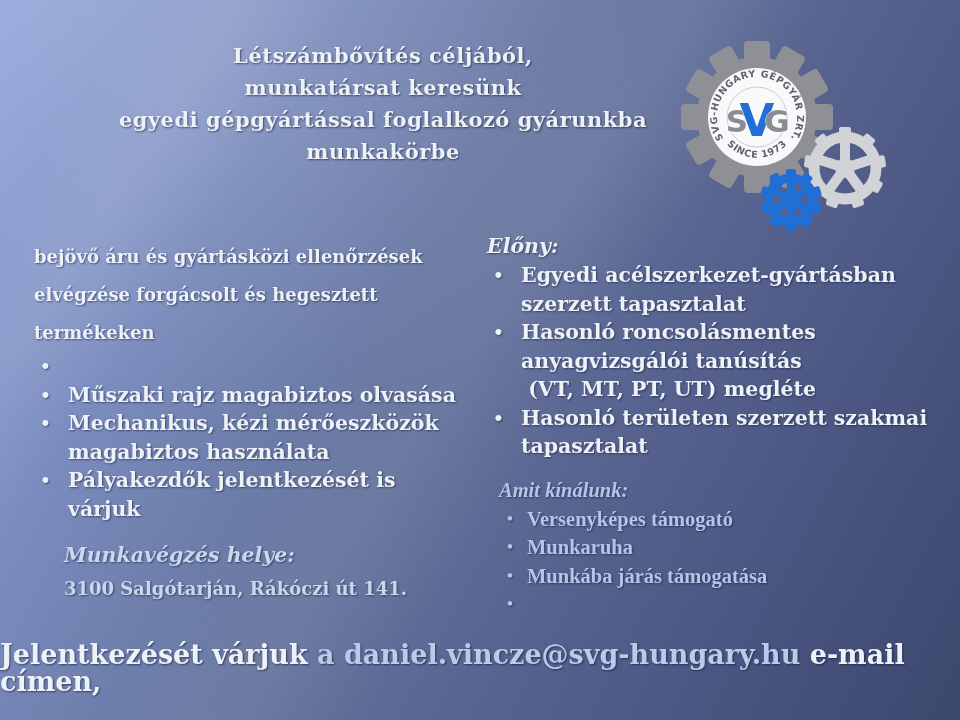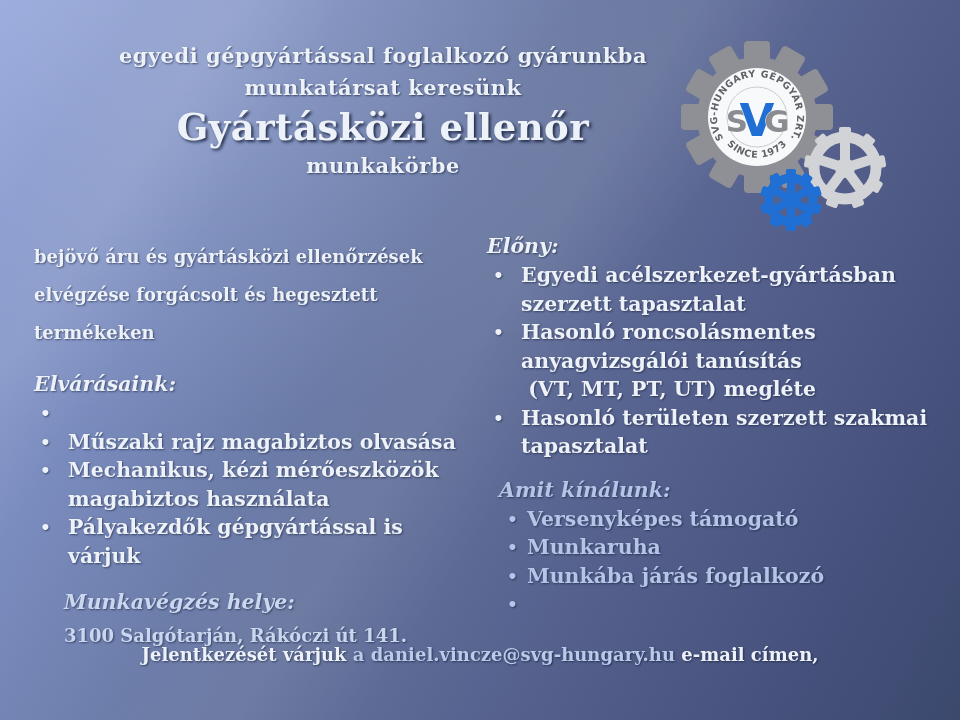--- a/index.html
+++ b/index.html
@@ -30,37 +30,37 @@
   .col-left  { position:absolute; left:34px;  top:238px; width:440px; }
   .col-right { position:absolute; left:487px; top:232px; width:448px; }
   .sec-heading { font-style:italic; font-size:20.5px; line-height:29px; text-shadow:1px 1px 2px rgba(12,22,50,0.55); }
   .sec-body { font-size:18px; line-height:38px; text-shadow:1px 1px 2px rgba(12,22,50,0.55); }
   ul.blist { list-style:none; margin:0; padding:0; font-size:20.5px; line-height:28.5px; text-shadow:1px 1px 2px rgba(12,22,50,0.55); }
   ul.blist li { display:flex; align-items:flex-start; }
   .blt { flex:none; width:34px; padding-left:6px; box-sizing:border-box; font-size:17px; }
   .li-text { white-space:pre-wrap; }
   .mt { margin-top:18px; }
   .addr-block { margin:18px 0 4px 30px; color:#cbd7ee; }
-  .amit-block { margin:15px 0 0 12px; color:#b5c5e7; }
+  .amit-block { margin:15px 0 0 12px; color:#b5c5e7;font-family:Liberation Serif, serif; }
   .amit-block .blt { width:28px; padding-left:8px; }
 
-  .footer { position:absolute; left:0; top:641px; width:100%; text-align:center;
-            font-size:18px; line-height:27px; text-shadow:1px 1px 2px rgba(12,22,50,0.6); }
+  .footer { position:absolute; left:0; top:641px; width:100%; 
+            font-size:27px; line-height:27px; text-shadow:1px 1px 2px rgba(12,22,50,0.6); }
   .pale { color:#b9cbe8; }
 </style>
 </head>
 <body>
 
 <div class="slide">
   <div class="streaks"></div>
 
   <div class="header">
+    <div class="h-line">Létszámbővítés céljából,</div>
+    <div class="h-line">munkatársat keresünk</div>
     <div class="h-line">egyedi gépgyártással foglalkozó gyárunkba</div>
-    <div class="h-line">munkatársat keresünk</div>
-    <div class="job-title">Gyártásközi ellenőr</div>
     <div class="h-line">munkakörbe</div>
   </div>
 
   <svg class="logo" width="250" height="220" viewBox="0 0 250 220">
 
     <g transform="translate(85,99)">
       <g fill="#8e9095">
         <rect x="-13" y="-76" width="26" height="24" rx="4"></rect>
         <rect x="-13" y="-76" width="26" height="24" rx="4" transform="rotate(30)"></rect>
         <rect x="-13" y="-76" width="26" height="24" rx="4" transform="rotate(60)"></rect>
@@ -131,36 +131,35 @@
         <rect x="-4" y="-23" width="8" height="23" transform="rotate(240)"></rect>
         <rect x="-4" y="-23" width="8" height="23" transform="rotate(300)"></rect>
       </g>
       <circle r="5" fill="none" stroke="#1f6fd4" stroke-width="4.5"></circle>
     </g>
   </svg>
 
   <div class="col-left">
     <div class="sec-body">bejövő áru és gyártásközi ellenőrzések elvégzése forgácsolt és hegesztett termékeken</div>
 
-    <div class="sec-heading mt">Elvárásaink:</div>
     <ul class="blist">
       <li>
           <span class="blt">•</span>
         </li>
       <li>
           <span class="blt">•</span>
           <span class="li-text">Műszaki rajz magabiztos olvasása</span>
         </li>
       <li>
           <span class="blt">•</span>
           <span class="li-text">Mechanikus, kézi mérőeszközök magabiztos használata</span>
         </li>
       <li>
           <span class="blt">•</span>
-          <span class="li-text">Pályakezdők gépgyártással is várjuk</span>
+          <span class="li-text">Pályakezdők jelentkezését is várjuk</span>
         </li>
     </ul>
 
     <div class="addr-block">
       <div class="sec-heading">Munkavégzés helye:</div>
       <div class="sec-body">3100 Salgótarján, Rákóczi út 141.</div>
     </div>
   </div>
 
   <div class="col-right">
@@ -187,21 +186,21 @@
         <li>
             <span class="blt">•</span>
             <span class="li-text">Versenyképes támogató</span>
           </li>
         <li>
             <span class="blt">•</span>
             <span class="li-text">Munkaruha</span>
           </li>
         <li>
             <span class="blt">•</span>
-            <span class="li-text">Munkába járás foglalkozó</span>
+            <span class="li-text">Munkába járás támogatása</span>
           </li>
         <li>
             <span class="blt">•</span>
           </li>
       </ul>
     </div>
   </div>
 
   <div class="footer">
     <div><span>Jelentkezését várjuk </span><span class="pale">a </span><span class="pale">daniel.vincze@svg-hungary.hu</span><span>  e-mail címen,</span></div>

